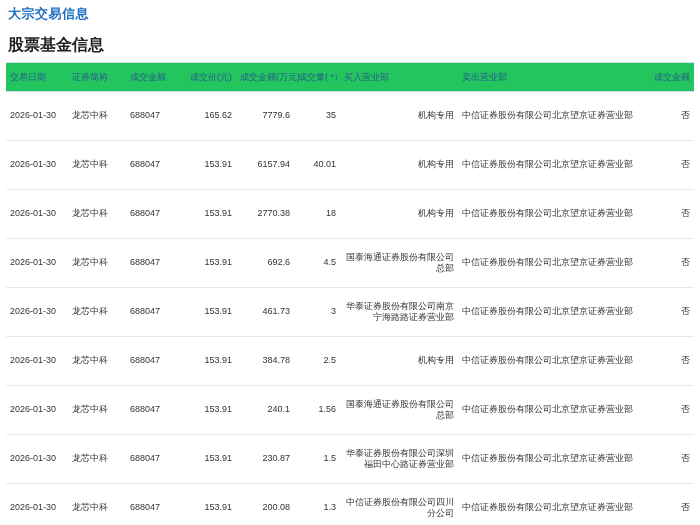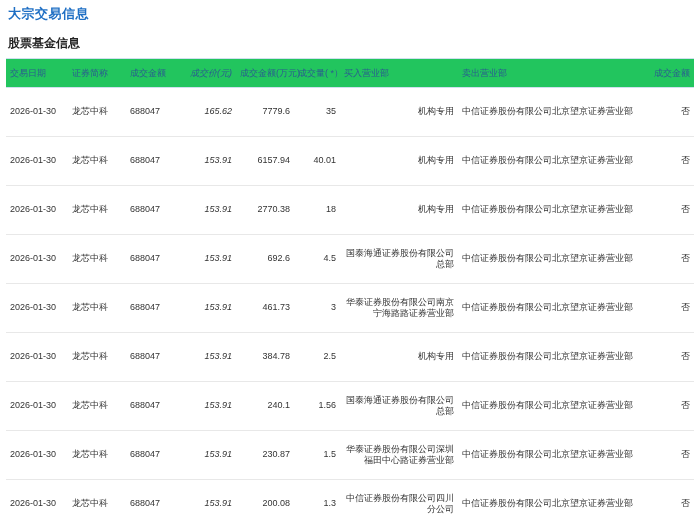--- a/index.html
+++ b/index.html
@@ -20,21 +20,21 @@
     padding: 0 6px;
   }
   .main-title {
     font-size: 13px;
     font-weight: bold;
     color: #1f6fc4;
     margin: 5px 0 0 2px;
     letter-spacing: 0.5px;
   }
   .section-title {
-    font-size: 12px;
+    font-size: 16px;
     font-weight: bold;
     color: #222222;
     margin: 12px 0 6px 2px;
   }
   table.dzjy {
     width: 688px;
     border-collapse: collapse;
     table-layout: fixed;
     font-size: 9px;
   }
@@ -54,21 +54,21 @@
     border-bottom: 1px solid #e8e8e8;
     padding: 0 4px;
     font-size: 9px;
     color: #333333;
     vertical-align: middle;
     line-height: 1.25;
   }
   .c-date   { width: 62px; text-align: left;  padding-left: 4px; }
   .c-name   { width: 58px; text-align: left; }
   .c-code   { width: 58px; text-align: left; }
-  .c-price  { width: 52px; text-align: right; font-style: italic; }
+  .c-price  { width: 52px; text-align: right; }
   .c-amount { width: 58px; text-align: right; }
   .c-vol    { width: 46px; text-align: right; margin-left: 6px; }
   .c-buy    { width: 118px; text-align: right; padding-left: 6px; }
   .c-sell   { width: 190px; text-align: left; padding-left: 6px; }
   .c-spec   { width: 46px; text-align: right; padding-right: 4px; }
 
   thead th.c-price, thead th.c-amount, thead th.c-vol { text-align: right; }
   thead th.c-spec { text-align: right; }
   thead th.c-buy, thead th.c-sell { text-align: left; }
 

